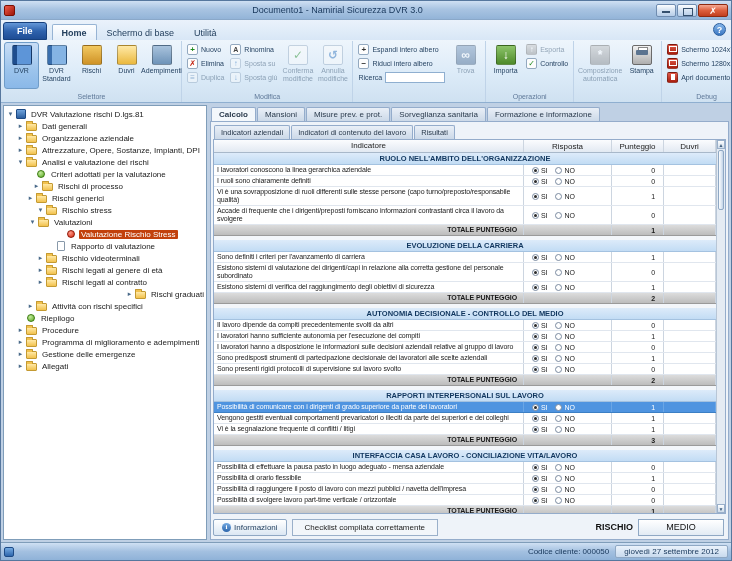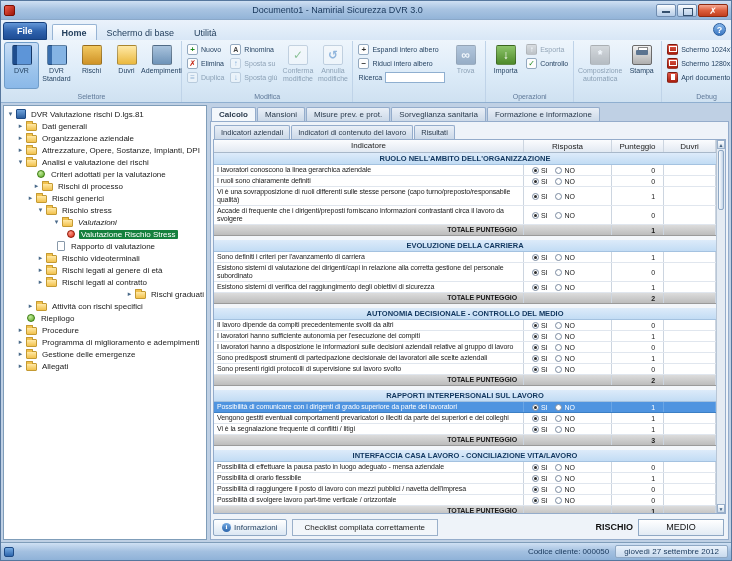--- a/index.html
+++ b/index.html
@@ -75,21 +75,21 @@
   .titem{display:flex;align-items:center;height:12px;font-size:8px;color:#1a1a1a;white-space:nowrap;overflow:hidden;}
   .titem .expander{width:9px;font-size:7px;color:#4a6a8a;text-align:center;flex:0 0 auto;}
   .ticon{width:11px;height:8px;margin:0 3px 0 1px;flex:0 0 auto;position:relative;border-radius:1px;}
   .ticon.folder-icon{background:linear-gradient(#ffe9a6,#f2c24e);border:1px solid #c49a32;margin-top:2px;}
   .ticon.folder-icon::before{content:"";position:absolute;top:-3px;left:-1px;width:5px;height:2px;background:#f2c24e;border:1px solid #c49a32;border-bottom:none;border-radius:1px 1px 0 0;}
   .ticon.root-icon{width:10px;height:10px;background:linear-gradient(#6fa3dc,#2c5e9e);border:1px solid #1d4a85;}
   .ticon.dot-red-icon{width:8px;height:8px;border-radius:50%;background:radial-gradient(circle at 35% 30%,#ff9a8a,#d42a10);border:1px solid #8e1505;margin:0 4px 0 2px;}
   .ticon.dot-green-icon{width:8px;height:8px;border-radius:50%;background:radial-gradient(circle at 35% 30%,#c4ec9e,#59a822);border:1px solid #3a7a10;margin:0 4px 0 2px;}
   .ticon.doc-icon{width:8px;height:10px;background:#fff;border:1px solid #8899aa;margin:0 4px 0 2px;}
   .tlabel{padding:0 2px;}
-  .titem.selected .tlabel{background:#15803d;color:#fff;border-radius:1px;}
+  .titem.selected .tlabel{background:#c2410c;color:#fff;border-radius:1px;}
 
   
   .content{flex:1;display:flex;flex-direction:column;min-width:0;}
   .ctabs{display:flex;height:16px;align-items:flex-end;gap:1px;padding-left:1px;flex:0 0 auto;}
   .ctab{font-size:8px;color:#2a3a4c;padding:2px 7px;background:linear-gradient(#e9eff7,#ccd9e8);border:1px solid #94accb;border-bottom:none;border-radius:2px 2px 0 0;white-space:nowrap;}
   .ctab.active{background:#f3f7fb;font-weight:bold;}
   .tab-panel{flex:1;border:1px solid #94accb;background:#eef3f9;display:flex;flex-direction:column;min-height:0;padding:2px;}
   .subtabs{display:flex;height:15px;align-items:flex-end;gap:1px;flex:0 0 auto;padding-left:1px;}
   .subtab{font-size:7.5px;color:#2a3a4c;padding:2px 6px;background:linear-gradient(#e9eff7,#ccd9e8);border:1px solid #94accb;border-bottom:none;border-radius:2px 2px 0 0;white-space:nowrap;}
   .subtab.active{background:#f6f9fc;font-weight:bold;}
@@ -356,21 +356,21 @@
         <div class="titem" style="padding-left: 22px;">
           <span class="expander">▸</span>
           <span class="ticon folder-icon"></span>
           <span class="tlabel">Rischi generici</span>
         </div>
         <div class="titem" style="padding-left: 32px;">
           <span class="expander">▾</span>
           <span class="ticon folder-icon"></span>
           <span class="tlabel">Rischio stress</span>
         </div>
-        <div class="titem" style="padding-left: 48px; font-style: italic;">
+        <div class="titem" style="padding-left: 24px;">
           <span class="expander">▾</span>
           <span class="ticon folder-icon"></span>
           <span class="tlabel">Valutazioni</span>
         </div>
         <div class="titem selected" style="padding-left: 52px;">
           <span class="expander"></span>
           <span class="ticon dot-red-icon"></span>
           <span class="tlabel">Valutazione Rischio Stress</span>
         </div>
         <div class="titem" style="padding-left: 42px;">

